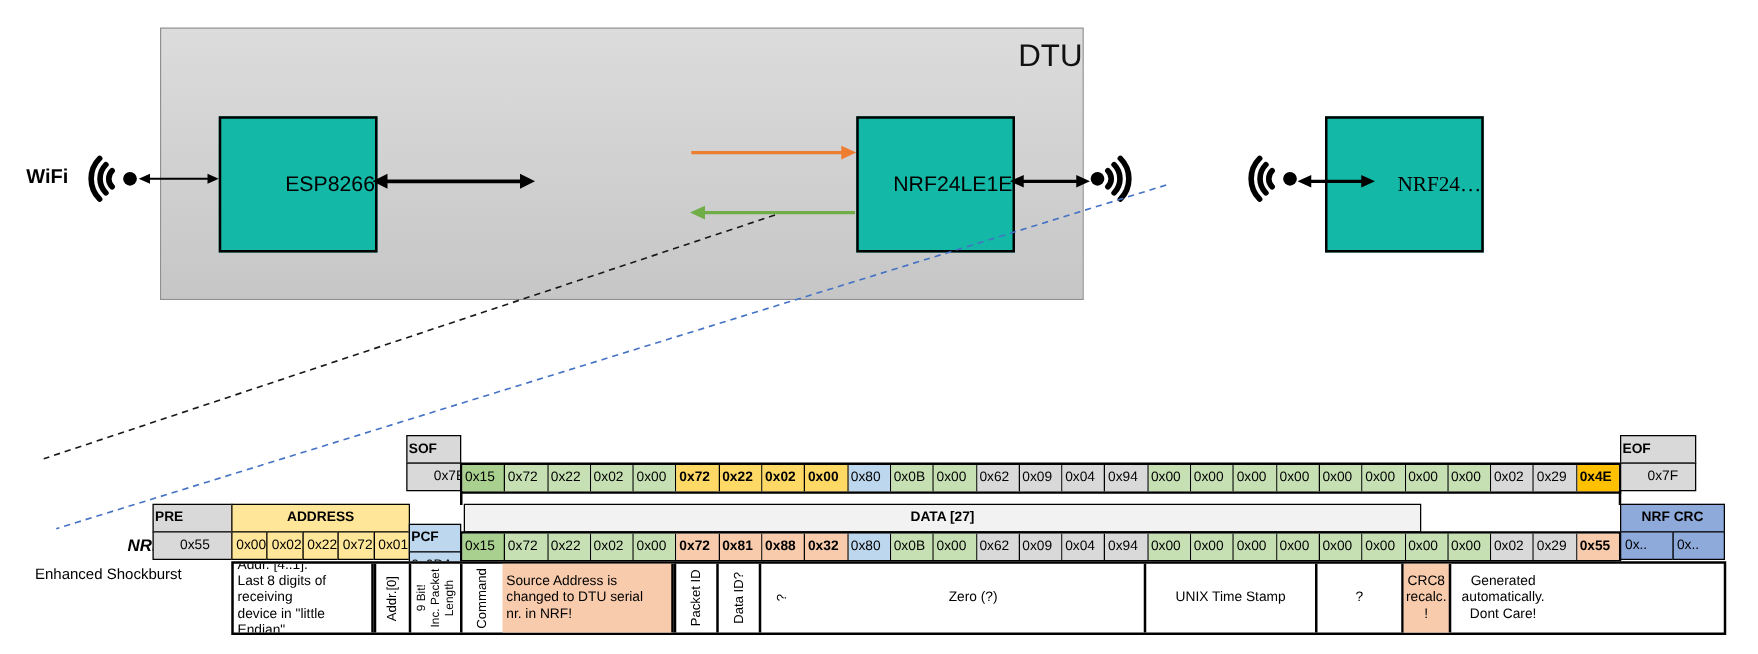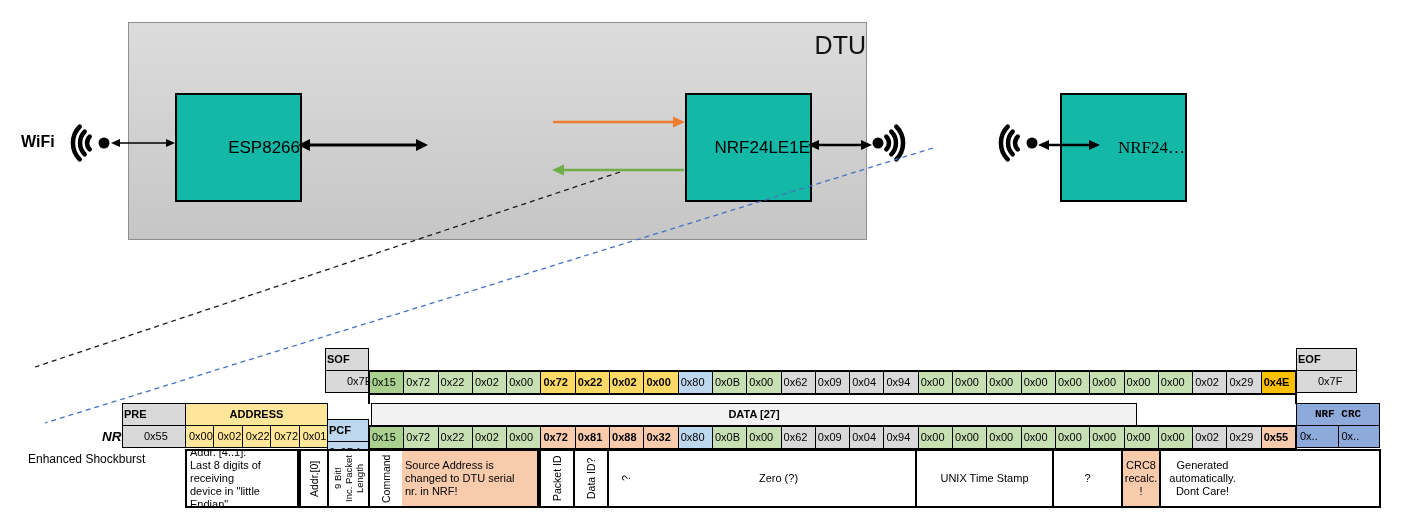--- a/index.html
+++ b/index.html
@@ -216,21 +216,21 @@
       <div class="cell" style="background: var(--grn);">0x00</div>
       <div class="cell" style="background: var(--grn);">0x00</div>
       <div class="cell" style="background: var(--grn);">0x00</div>
       <div class="cell" style="background: var(--grn);">0x00</div>
       <div class="cell" style="background: var(--gray);">0x02</div>
       <div class="cell" style="background: var(--gray);">0x29</div>
       <div class="cell" style="background: var(--salmon); font-weight: bold;">0x55</div>
     </div>
 
   <div class="tbl" style="left:1296px;top:403px;width:84px;">
-    <div class="hcell center" style="background:var(--blue);font-family:Liberation Mono, monospace;">NRF CRC</div>
+    <div class="hcell center" style="background:var(--blue);">NRF CRC</div>
     <div class="cellrow">
         <div class="cell" style="background: var(--blue);">0x..</div>
         <div class="cell" style="background: var(--blue);">0x..</div>
       </div>
   </div>
 
   <div id="ann-row" style="left:185px;top:449px;width:1196px;height:59px;">
       <div class="cell aleft" style="flex: 0 0 112px; width: 112px;">Addr. [4..1]:
 Last 8 digits of receiving
 device in "little Endian"</div>

